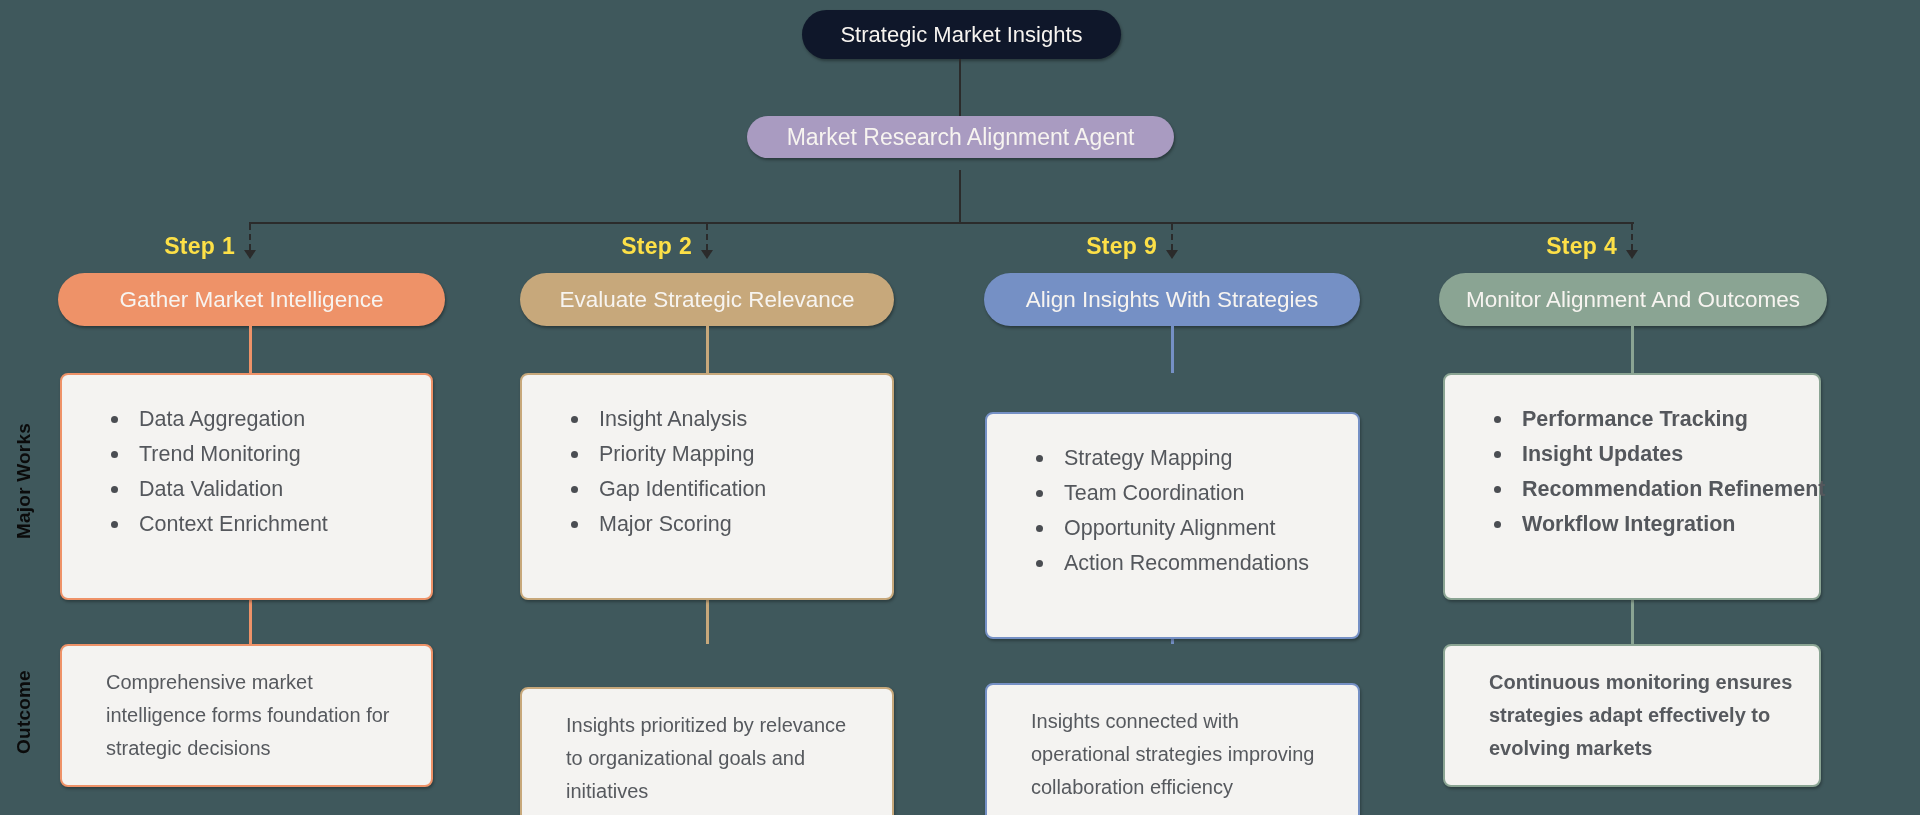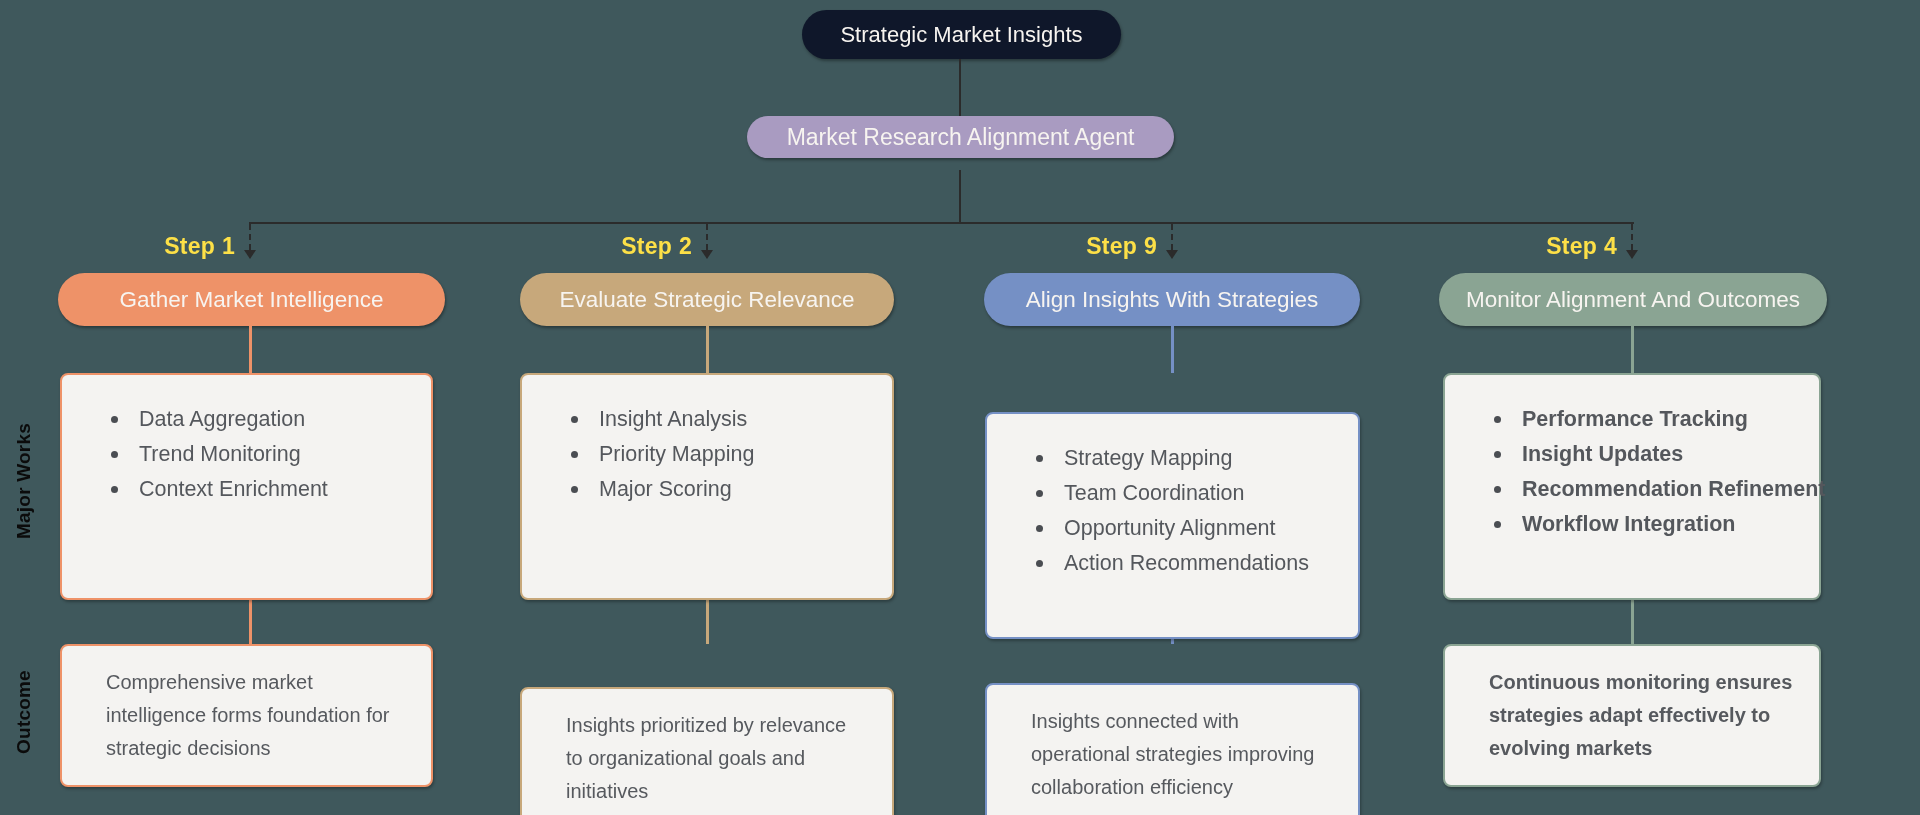--- a/index.html
+++ b/index.html
@@ -116,27 +116,29 @@
   <div class="clink la c4" style="background: rgb(138, 164, 147);"></div>
   <div class="clink lb c1" style="background: rgb(238, 146, 104);"></div>
   <div class="clink lb c2" style="background: rgb(199, 168, 123);"></div>
   <div class="clink lb c3" style="background: rgb(117, 144, 197);"></div>
   <div class="clink lb c4" style="background: rgb(138, 164, 147);"></div>
 
   <div class="card works col1" style="border-color: rgb(238, 146, 104);">
     <ul>
         <li>Data Aggregation</li>
         <li>Trend Monitoring</li>
+        <li>Data Validation</li>
         <li>Context Enrichment</li>
       </ul>
   </div>
   <div class="card works col2" style="border-color: rgb(199, 168, 123);">
     <ul>
         <li>Insight Analysis</li>
         <li>Priority Mapping</li>
+        <li>Gap Identification</li>
         <li>Major Scoring</li>
       </ul>
   </div>
   <div class="card works col3" style="border-color: rgb(117, 144, 197);">
     <ul>
         <li>Strategy Mapping</li>
         <li>Team Coordination</li>
         <li>Opportunity Alignment</li>
         <li>Action Recommendations</li>
       </ul>

